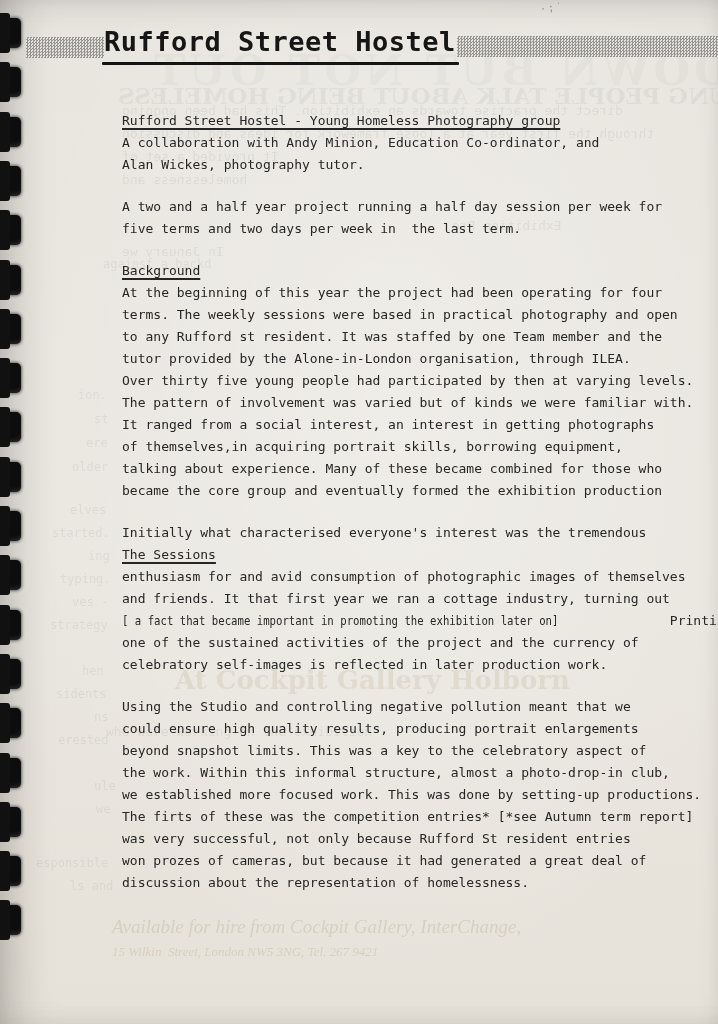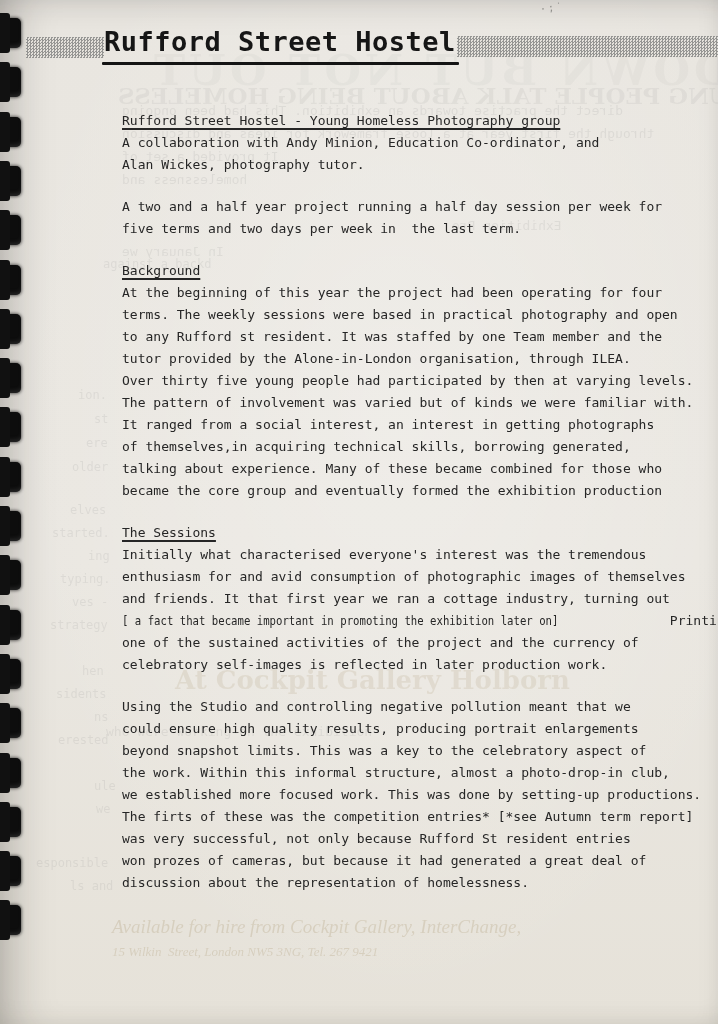--- a/index.html
+++ b/index.html
@@ -134,26 +134,26 @@
       <div class="tline">five terms and two days per week in  the last term.</div>
       <div class="gap"></div>
       <div class="tline uline">Background</div>
       <div class="tline">At the beginning of this year the project had been operating for four</div>
       <div class="tline">terms. The weekly sessions were based in practical photography and open</div>
       <div class="tline">to any Rufford st resident. It was staffed by one Team member and the</div>
       <div class="tline">tutor provided by the Alone-in-London organisation, through ILEA.</div>
       <div class="tline">Over thirty five young people had participated by then at varying levels.</div>
       <div class="tline">The pattern of involvement was varied but of kinds we were familiar with.</div>
       <div class="tline">It ranged from a social interest, an interest in getting photographs</div>
-      <div class="tline">of themselves,in acquiring technical skills, borrowing generated,</div>
+      <div class="tline">of themselves,in acquiring portrait skills, borrowing equipment,</div>
       <div class="tline">talking about experience. Many of these became combined for those who</div>
       <div class="tline">became the core group and eventually formed the exhibition production</div>
       <div class="gap"></div>
+      <div class="tline">Initially what characterised everyone's interest was the tremendous</div>
       <div class="tline uline">The Sessions</div>
-      <div class="tline">Initially what characterised everyone's interest was the tremendous</div>
       <div class="tline">enthusiasm for and avid consumption of photographic images of themselves</div>
       <div class="tline">and friends. It that first year we ran a cottage industry, turning out</div>
       <div class="tline"><span class="squeeze">[ a fact that became important in promoting the exhibition later on]</span><span>  Printing remained</span></div>
       <div class="tline">one of the sustained activities of the project and the currency of</div>
       <div class="tline">celebratory self-images is reflected in later production work.</div>
       <div class="gap"></div>
       <div class="tline">Using the Studio and controlling negative pollution meant that we</div>
       <div class="tline">could ensure high quality results, producing portrait enlargements</div>
       <div class="tline">beyond snapshot limits. This was a key to the celebratory aspect of</div>
       <div class="tline">the work. Within this informal structure, almost a photo-drop-in club,</div>

